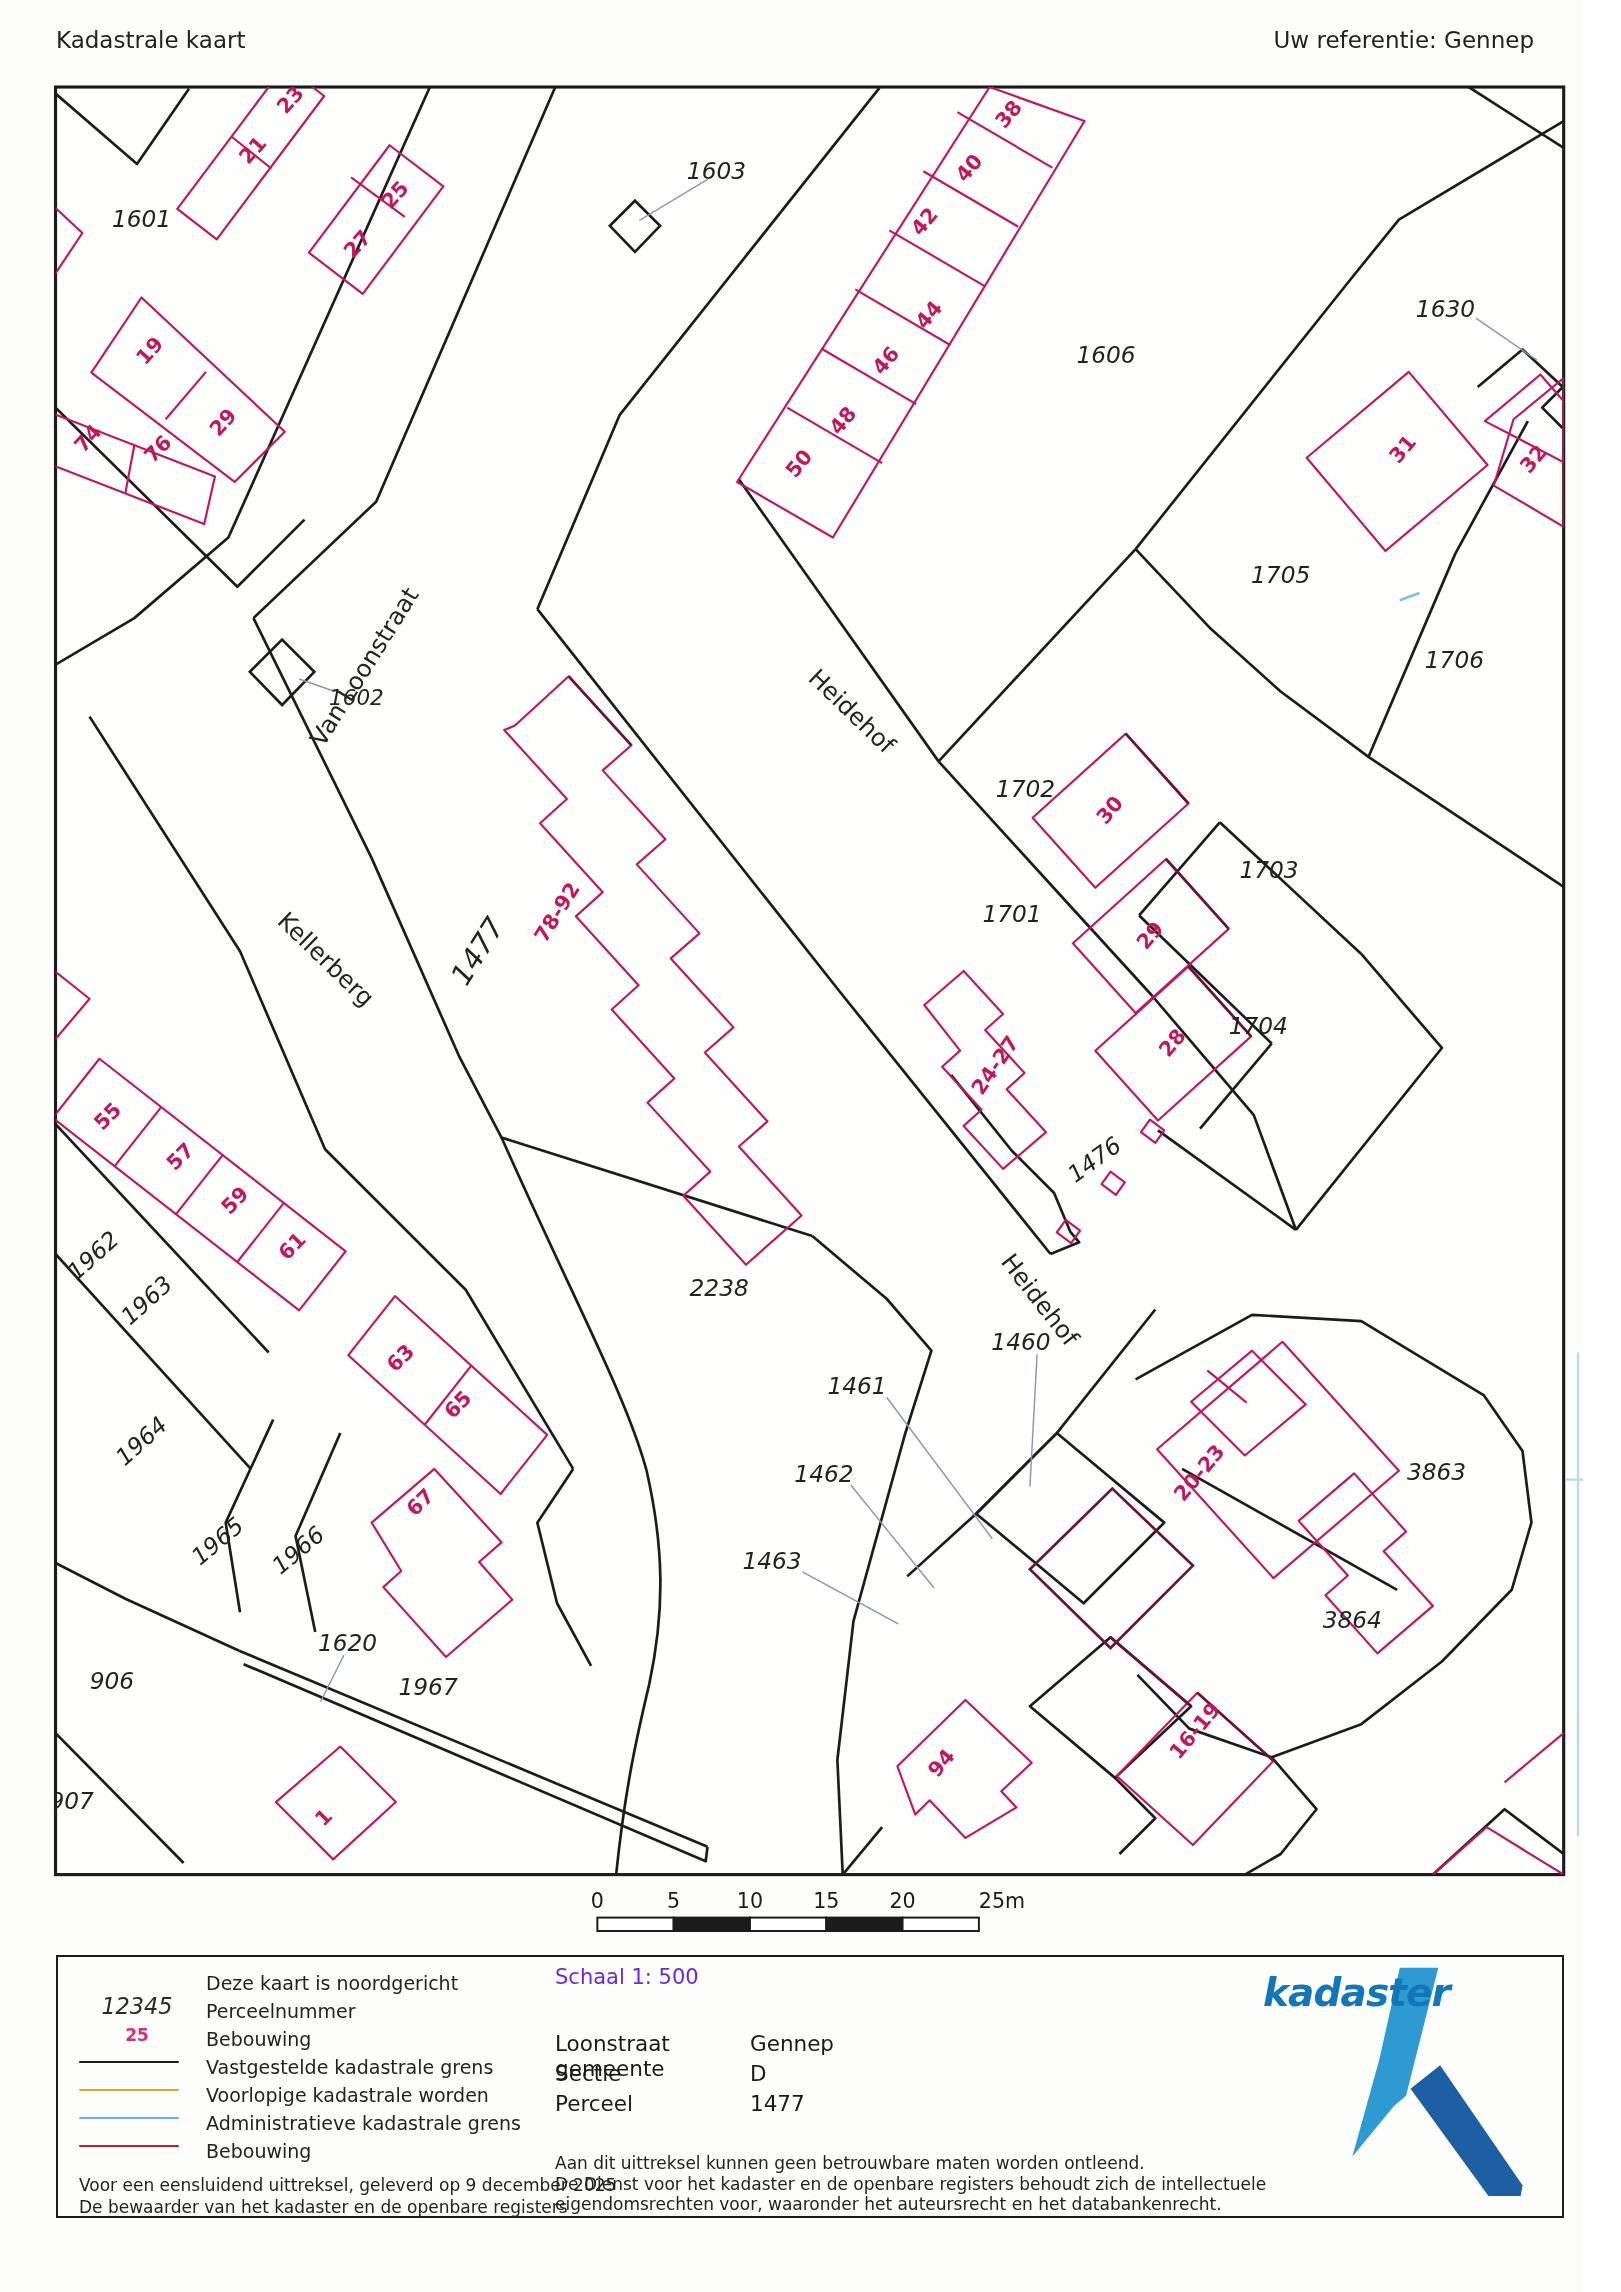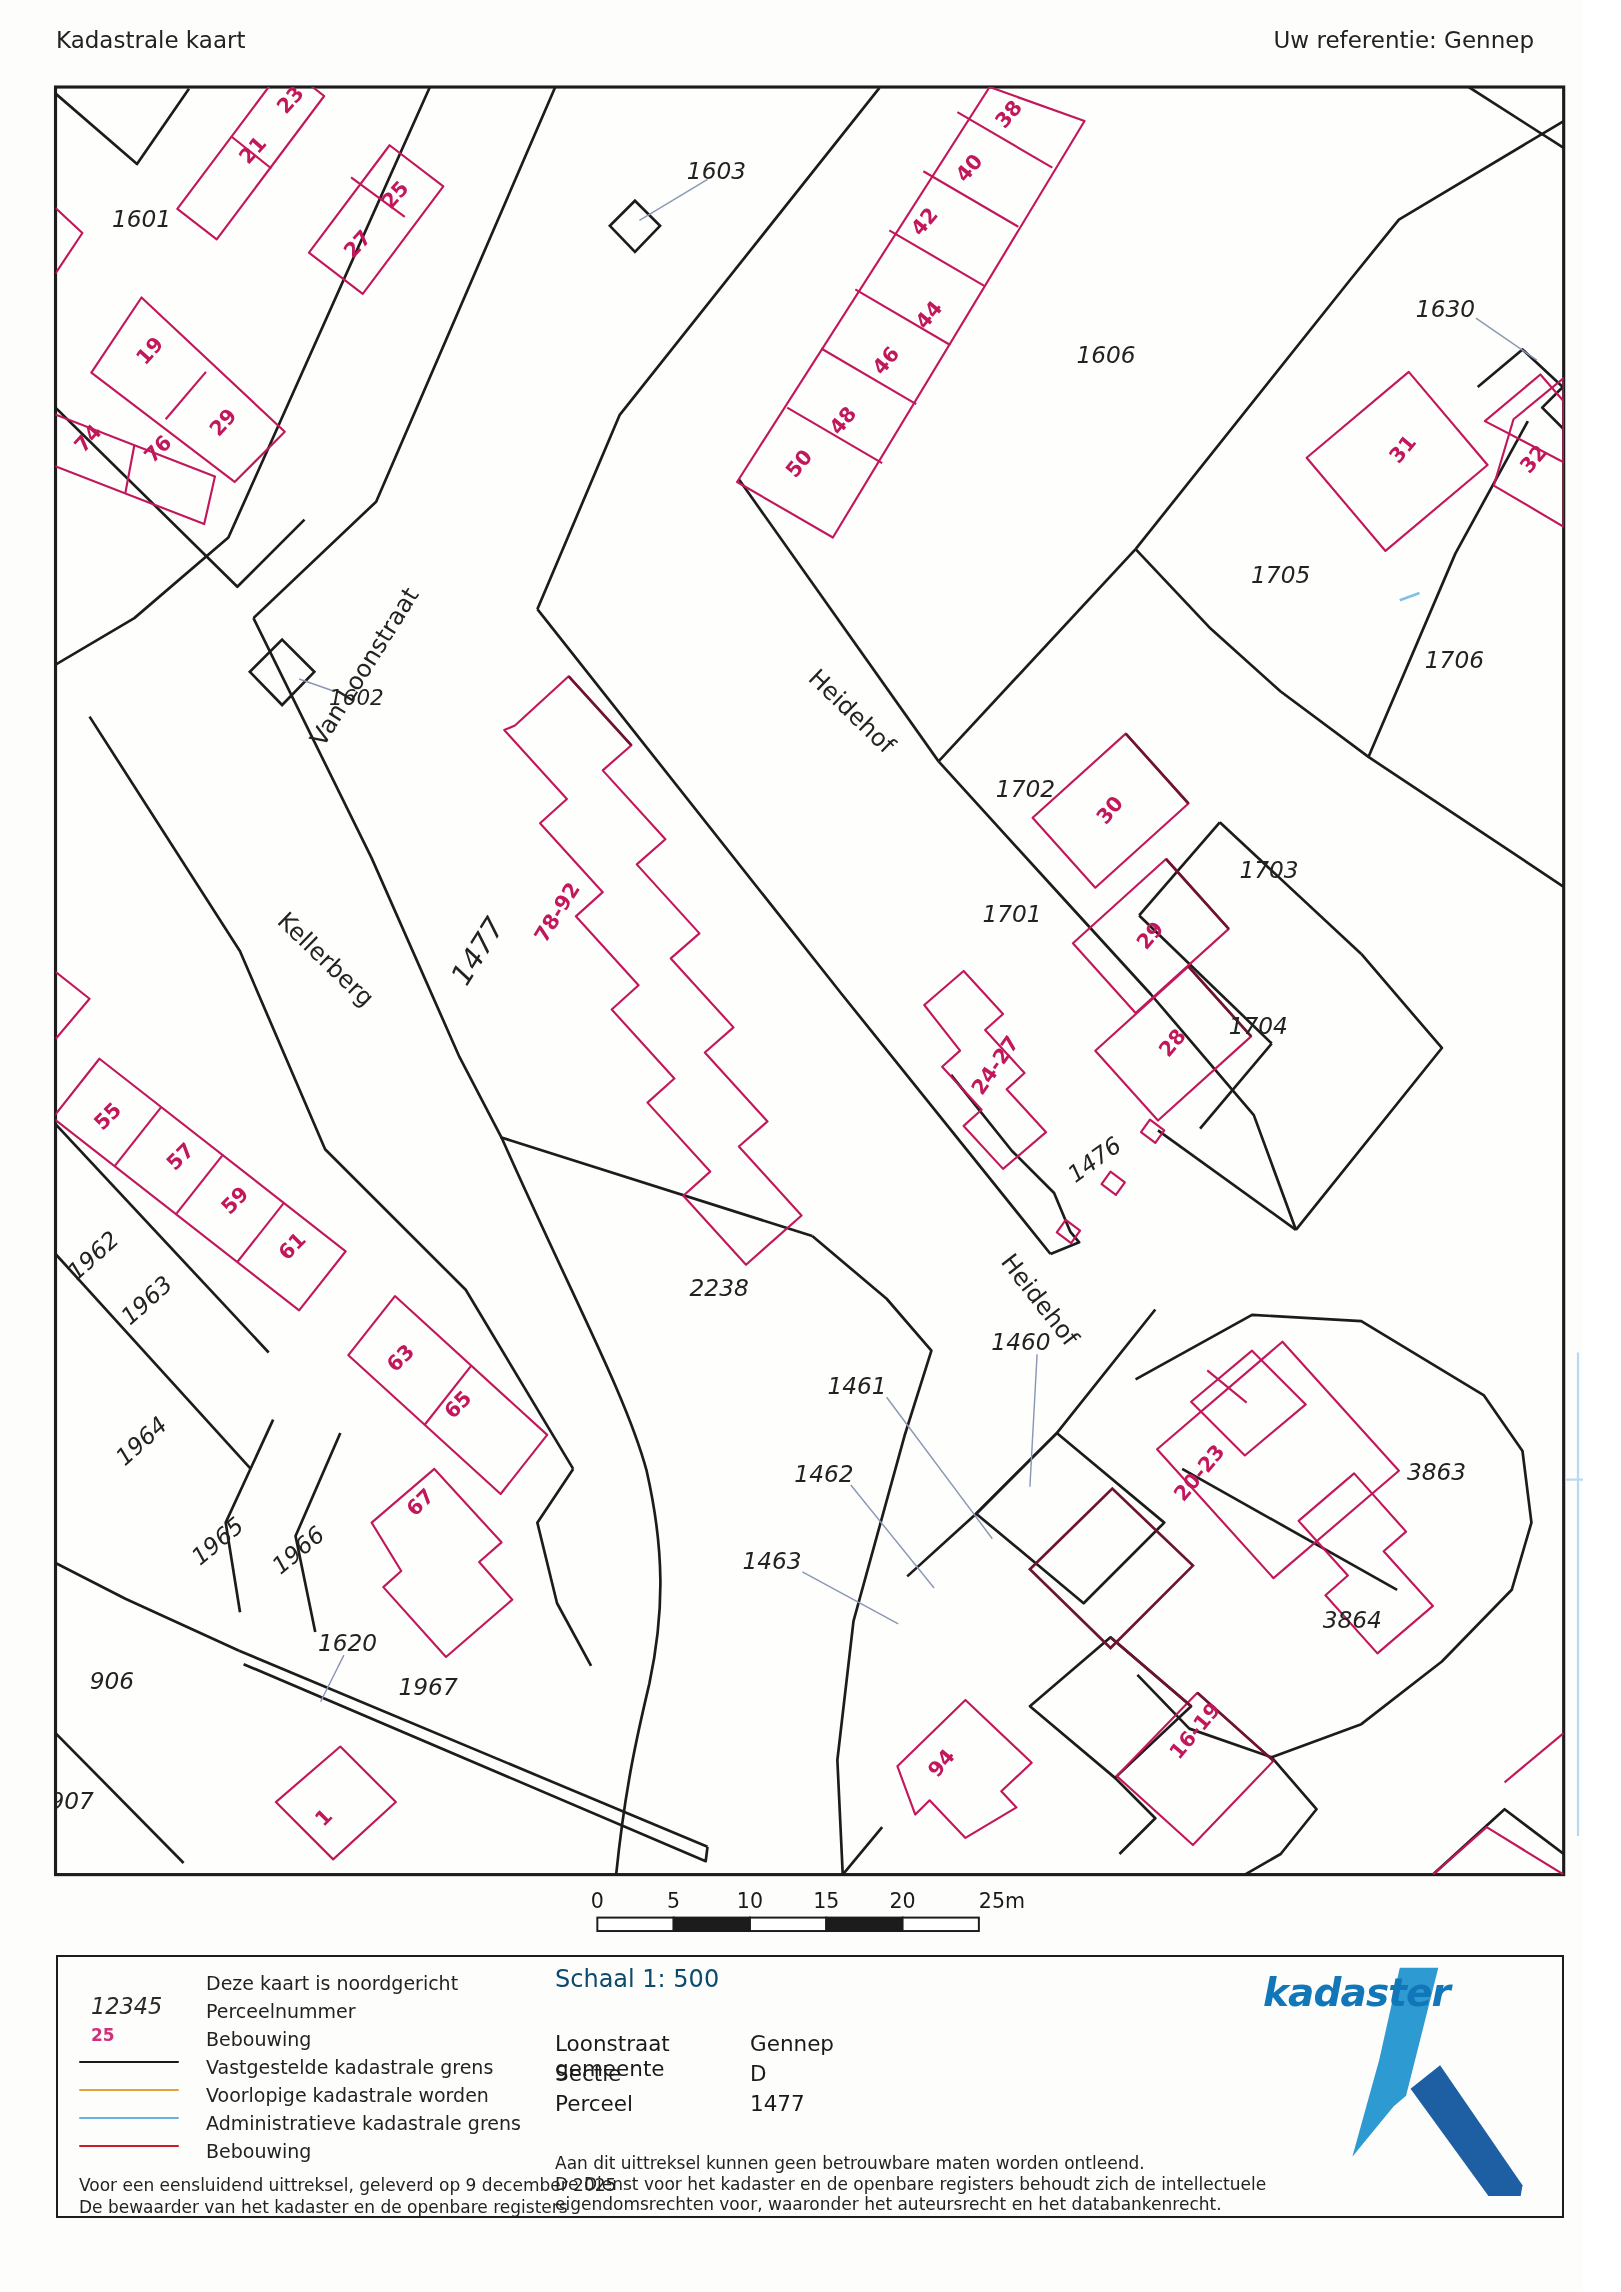--- a/index.html
+++ b/index.html
@@ -7,27 +7,27 @@
         font-family:"DejaVu Sans","Liberation Sans",sans-serif;color:#1a1a1a;}
   .hdr{position:absolute;top:27px;font-size:23px;color:#222;}
   #hdr-title{left:56px;}
   #hdr-ref{right:49px;text-align:left;}
   svg#mapsvg{position:absolute;left:0;top:0;}
   
   .footer-box{position:absolute;left:56px;top:1955px;width:1508px;height:263px;border:2.7px solid #1c1c1c;box-sizing:border-box;}
   #legend-rows{position:absolute;left:79px;top:1965px;width:466px;}
   .leg-row{position:relative;height:28px;font-size:19px;color:#222;}
   .leg-label{position:absolute;left:127px;top:7px;white-space:nowrap;}
-  .leg-sample{position:absolute;left:12px;width:116px;text-align:left;top:2.7px;}
+  .leg-sample{position:absolute;left:0;width:116px;text-align:center;top:2.7px;}
   .leg-sample.parcel{font-style:italic;font-size:22.4px;top:0;color:#2a2a2a;}
   .leg-sample.house{font-weight:bold;font-size:17px;color:#cf2f7b;top:3.6px;}
   .leg-line{position:absolute;left:0px;top:11.6px;width:100px;height:2.7px;border-radius:1.8px;}
   #legend-foot{position:absolute;left:79px;top:2174px;font-size:17px;line-height:22.4px;color:#222;}
   #details{position:absolute;left:555px;top:1965px;width:627px;}
-  #detail-scale{font-size:24px;color:#0c4a6e;}
+  #detail-scale{font-size:21px;color:#6d28d9;}
   #detail-rows{position:absolute;left:0;top:66px;font-size:21.5px;}
   .det-row{position:relative;height:30px;}
   .det-label{position:absolute;left:0;}
   .det-value{position:absolute;left:195px;}
   #disclaimer{position:absolute;left:555px;top:2153px;font-size:17px;line-height:20.6px;color:#222;}
   #logo-text{position:absolute;left:1223px;top:1970px;font-size:39px;font-style:italic;font-weight:bold;
              color:#1277b8;letter-spacing:-0.9px;margin-left:40px;}
   
   text{font-family:"DejaVu Sans","Liberation Sans",sans-serif;}
   .lbl-parcel{font-style:italic;fill:#222222;}

